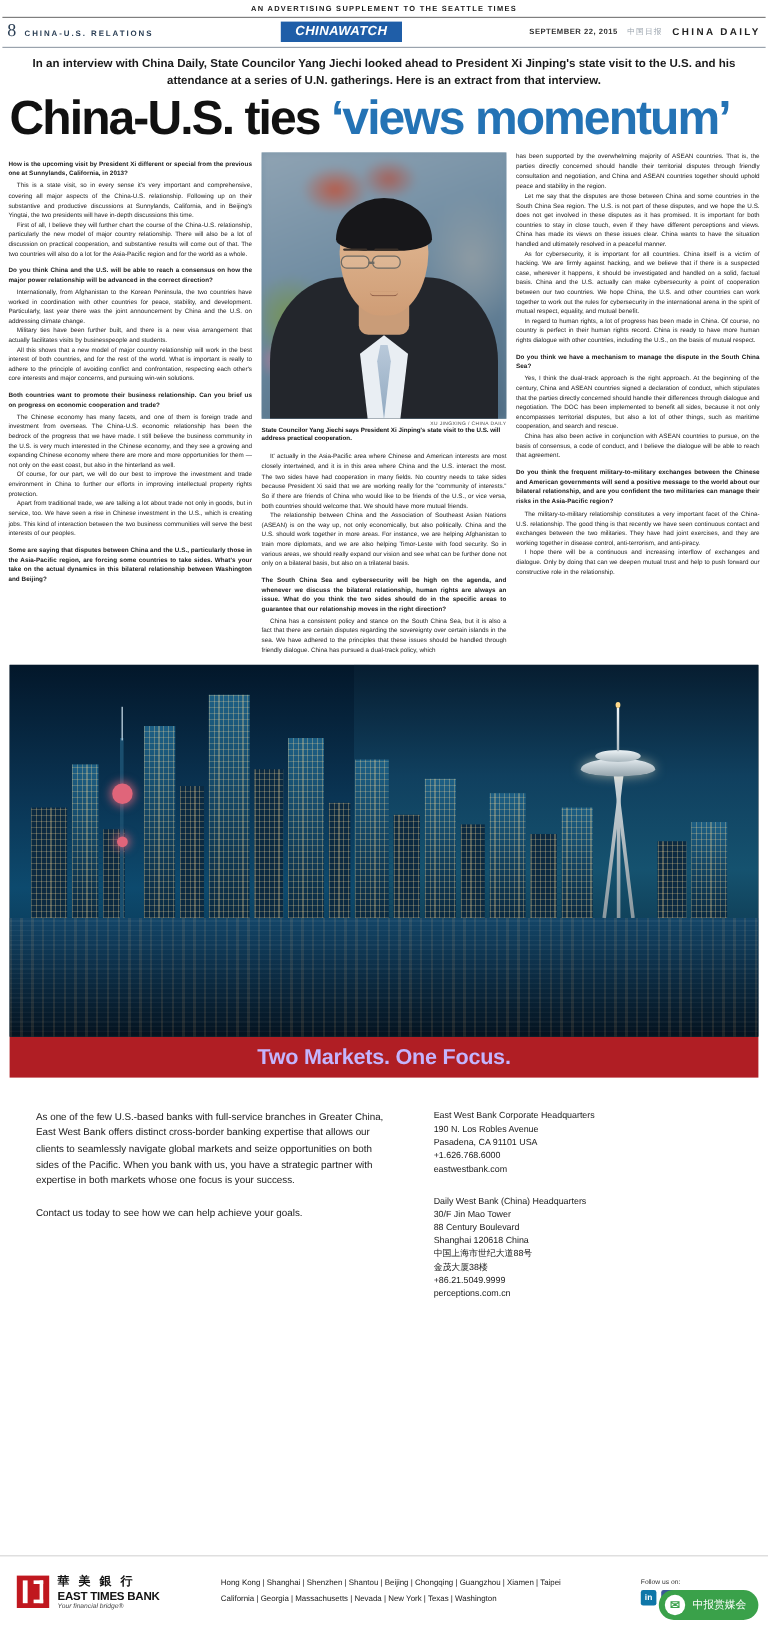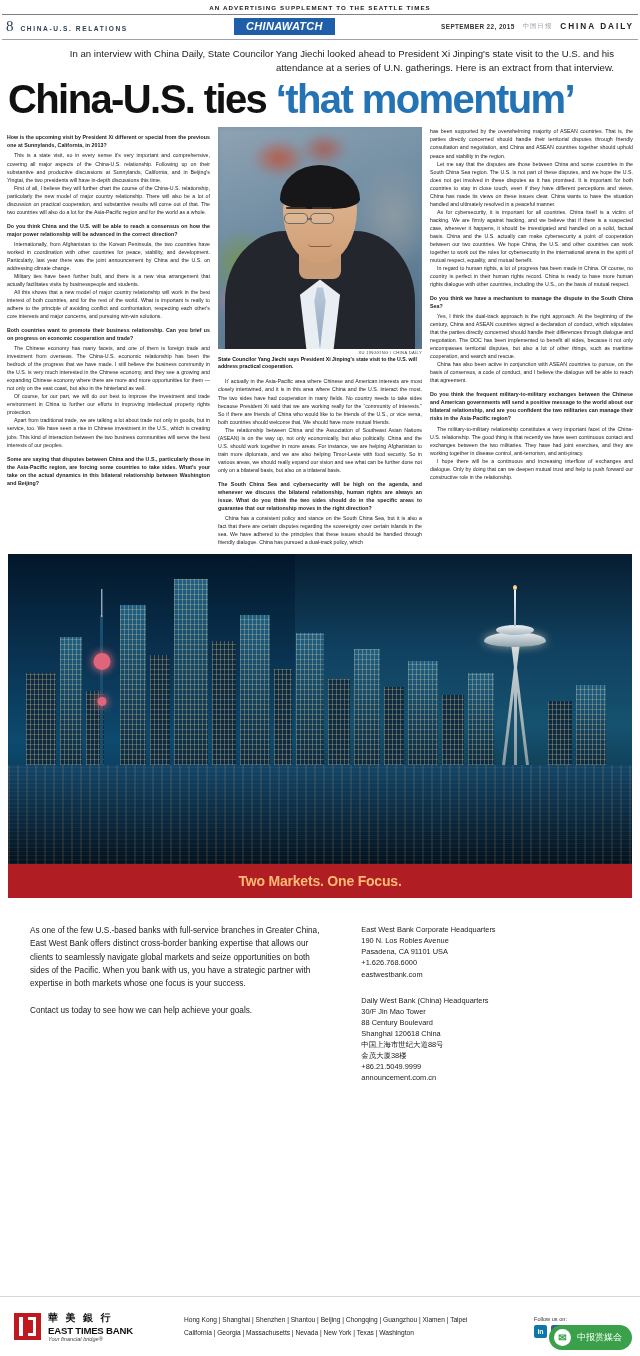--- a/index.html
+++ b/index.html
@@ -40,25 +40,26 @@
   }
   .mh-right { display:flex; align-items:center; gap:8px; }
   .mh-date { font-size:6.4px; font-weight:700; letter-spacing:0.4px; color:#333; }
   .mh-cn { font-size:6.4px; color:#9aa3ad; letter-spacing:1px; }
   .mh-cd { font-size:8.2px; font-weight:700; letter-spacing:2px; color:#222; }
   .rule-under { height:1px; background:#9aa3ad; margin:0 2px 7px 2px; }
 
   
   .standfirst {
     margin:0 26px 6px 26px;
-    text-align:right;
+    text-align:center;
     font-size:9.6px;
     line-height:1.42;
     color:#1b1b1b;
     font-family:"Liberation Sans", sans-serif;
+    font-weight:bold;
   }
 
   
   .headline {
     margin:2px 8px 8px 8px;
     font-size:40px;
     line-height:0.98;
     font-weight:700;
     letter-spacing:-1.6px;
     font-family:"Liberation Sans", sans-serif;
@@ -248,21 +249,21 @@
   }
 
   
   .redband {
     margin:0 8px;
     width:624px; height:34px;
     background:#b01e24;
     display:flex; align-items:center; justify-content:center;
   }
   .redband span {
-    color:#fdba74; font-size:14px; font-weight:700; letter-spacing:-0.2px;
+    color:#c4b5fd; font-size:18px; font-weight:700; letter-spacing:-0.2px;
   }
 
   
   .adbody {
     display:flex; gap:12px;
     padding:26px 30px 0 30px;
   }
   .ad-left { width:300px; }
   .ad-left p {
     margin:0 0 14px 0;
@@ -334,21 +335,21 @@
       <span class="mh-cn">中国日报</span>
       <span class="mh-cd">CHINA DAILY</span>
     </div>
   </div>
   <div class="rule-under"></div>
 
   <div class="standfirst">In an interview with China Daily, State Councilor Yang Jiechi looked ahead to President Xi Jinping's state visit to the U.S. and his attendance at a series of U.N. gatherings. Here is an extract from that interview.</div>
 
   <div class="headline">
     <span class="hl-black">China-U.S. ties</span>
-    <span class="hl-blue">‘that momentum’</span>
+    <span class="hl-blue">‘views momentum’</span>
   </div>
 
   <div class="cols">
 
     <div class="col" id="col-left">
         <p class="q">How is the upcoming visit by President Xi different or special from the previous one at Sunnylands, California, in 2013?</p>
         <p class="">This is a state visit, so in every sense it's very important and comprehensive, covering all major aspects of the China-U.S. relationship. Following up on their substantive and productive discussions at Sunnylands, California, and in Beijing's Yingtai, the two presidents will have in-depth discussions this time.</p>
         <p class="">First of all, I believe they will further chart the course of the China-U.S. relationship, particularly the new model of major country relationship. There will also be a lot of discussion on practical cooperation, and substantive results will come out of that. The two countries will also do a lot for the Asia-Pacific region and for the world as a whole.</p>
         <p class="q">Do you think China and the U.S. will be able to reach a consensus on how the major power relationship will be advanced in the correct direction?</p>
         <p class="">Internationally, from Afghanistan to the Korean Peninsula, the two countries have worked in coordination with other countries for peace, stability, and development. Particularly, last year there was the joint announcement by China and the U.S. on addressing climate change.</p>
@@ -463,21 +464,21 @@
           <div>eastwestbank.com</div>
         </div>
         <div class="blk">
           <div>Daily West Bank (China) Headquarters</div>
           <div>30/F Jin Mao Tower</div>
           <div>88 Century Boulevard</div>
           <div>Shanghai 120618 China</div>
           <div>中国上海市世纪大道88号</div>
           <div>金茂大厦38楼</div>
           <div>+86.21.5049.9999</div>
-          <div>announcement.com.cn</div>
+          <div>perceptions.com.cn</div>
         </div>
       </div>
   </div>
 
   <div class="footer">
     <div class="ewb-logo">
       <div class="ewb-mark"></div>
       <div class="ewb-text">
         <div class="cn">華 美 銀 行</div>
         <div class="en">EAST TIMES BANK</div>

